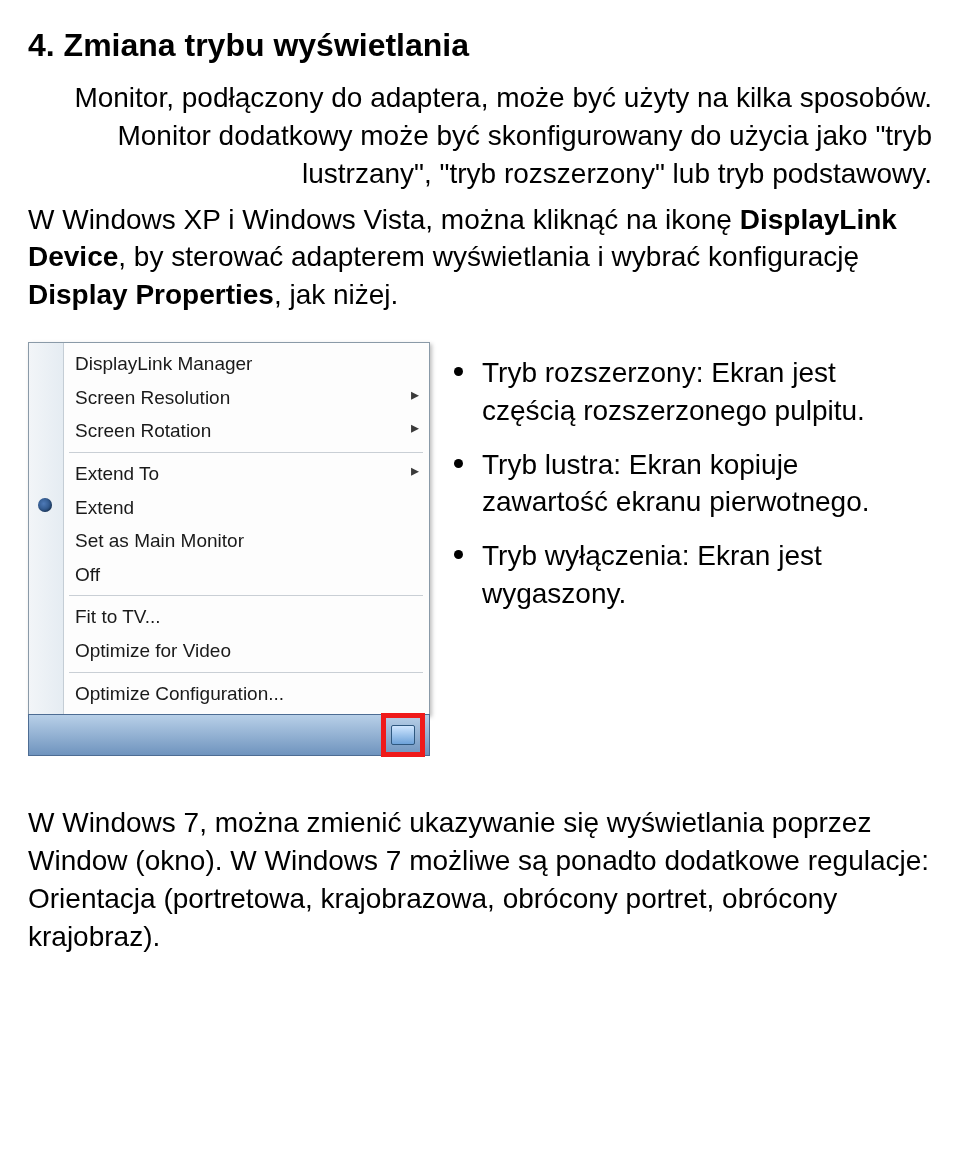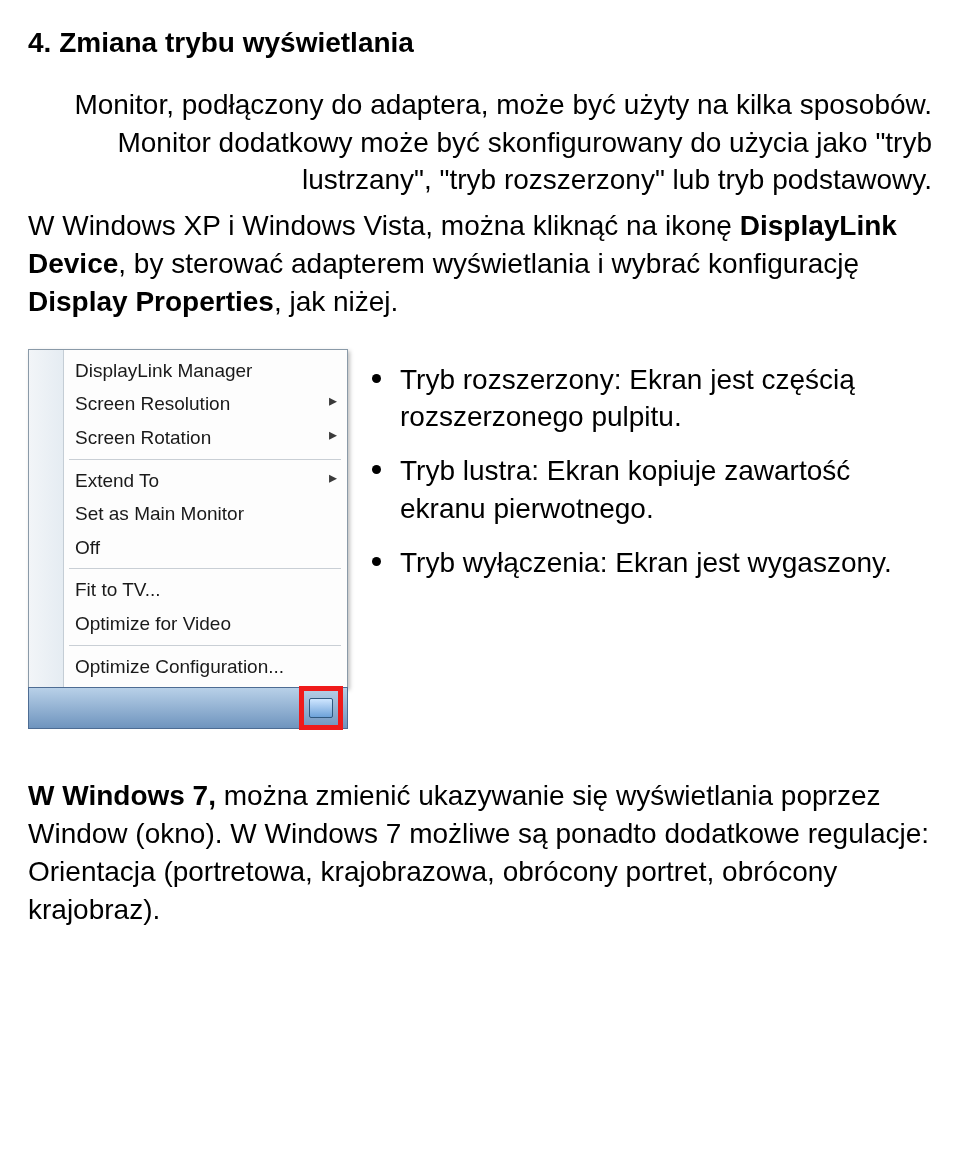--- a/index.html
+++ b/index.html
@@ -5,42 +5,42 @@
   body {
     margin: 0;
     padding: 24px 28px;
     width: 960px;
     box-sizing: border-box;
     font-family: Arial, Helvetica, sans-serif;
     color: #000;
     line-height: 1.35;
   }
   h1 {
-    font-size: 28px;
+    font-size: 32px;
     font-weight: bold;
-    margin: 0 0 24px 0;
+    margin: 0 0 12px 0;
   }
   p.intro {
     font-size: 28px;
     margin: 0 0 8px 0;
     text-align: right;
   }
   p.intro2 {
     font-size: 28px;
     margin: 0 0 28px 0;
   }
   .row {
     display: flex;
     align-items: flex-start;
     gap: 18px;
     margin-bottom: 48px;
   }
   
   .menu-wrap {
-    width: 320px;
+    width: 402px;
     position: relative;
     border-radius: 20px;
   }
   .menu {
     background: #fdfdfd;
     border: 1px solid #8a9aa8;
     font-family: "Segoe UI", Tahoma, sans-serif;
     font-size: 19px;
     color: #1a1a1a;
     padding: 4px 0;
@@ -128,21 +128,21 @@
     width: 9px;
     height: 9px;
     background: #000;
     border-radius: 50%;
   }
   ul.modes .t { font-weight: normal; }
   .bottom {
     font-size: 28px;
     margin: 0;
   }
-  .bottom .lead { font-weight: bold; }
+  .bottom .lead { font-weight: normal; }
 </style>
 </head>
 <body>
 
 <h1>4. Zmiana trybu wyświetlania</h1>
 
 <p class="intro">Monitor, podłączony do adaptera, może być użyty na kilka sposobów. Monitor dodatkowy może być skonfigurowany do użycia jako "tryb lustrzany", "tryb rozszerzony" lub tryb podstawowy.</p>
 
 <p class="intro2">
   <span>W Windows XP i Windows Vista, można kliknąć na ikonę </span><b>DisplayLink Device</b><span>, by sterować adapterem wyświetlania i wybrać konfigurację </span><b>Display Properties</b><span>, jak niżej.</span>
@@ -151,20 +151,21 @@
 <div class="row">
 
   <div class="menu-wrap">
     <div class="menu" id="ctx-menu">
       <div class="gutter"></div>
     <div class="item"><span>DisplayLink Manager</span></div>
         <div class="item sub"><span>Screen Resolution</span></div>
         <div class="item sub"><span>Screen Rotation</span></div>
         <div class="sep"></div>
         <div class="item sub"><span>Extend To</span></div>
+        <div class="item"><span class="radio"></span><span>Extend</span></div>
         <div class="item"><span>Set as Main Monitor</span></div>
         <div class="item"><span>Off</span></div>
         <div class="sep"></div>
         <div class="item"><span>Fit to TV...</span></div>
         <div class="item"><span>Optimize for Video</span></div>
         <div class="sep"></div>
         <div class="item"><span>Optimize Configuration...</span></div>
       </div>
     <div class="tray-bar">
       <div class="tray-icon"></div>

